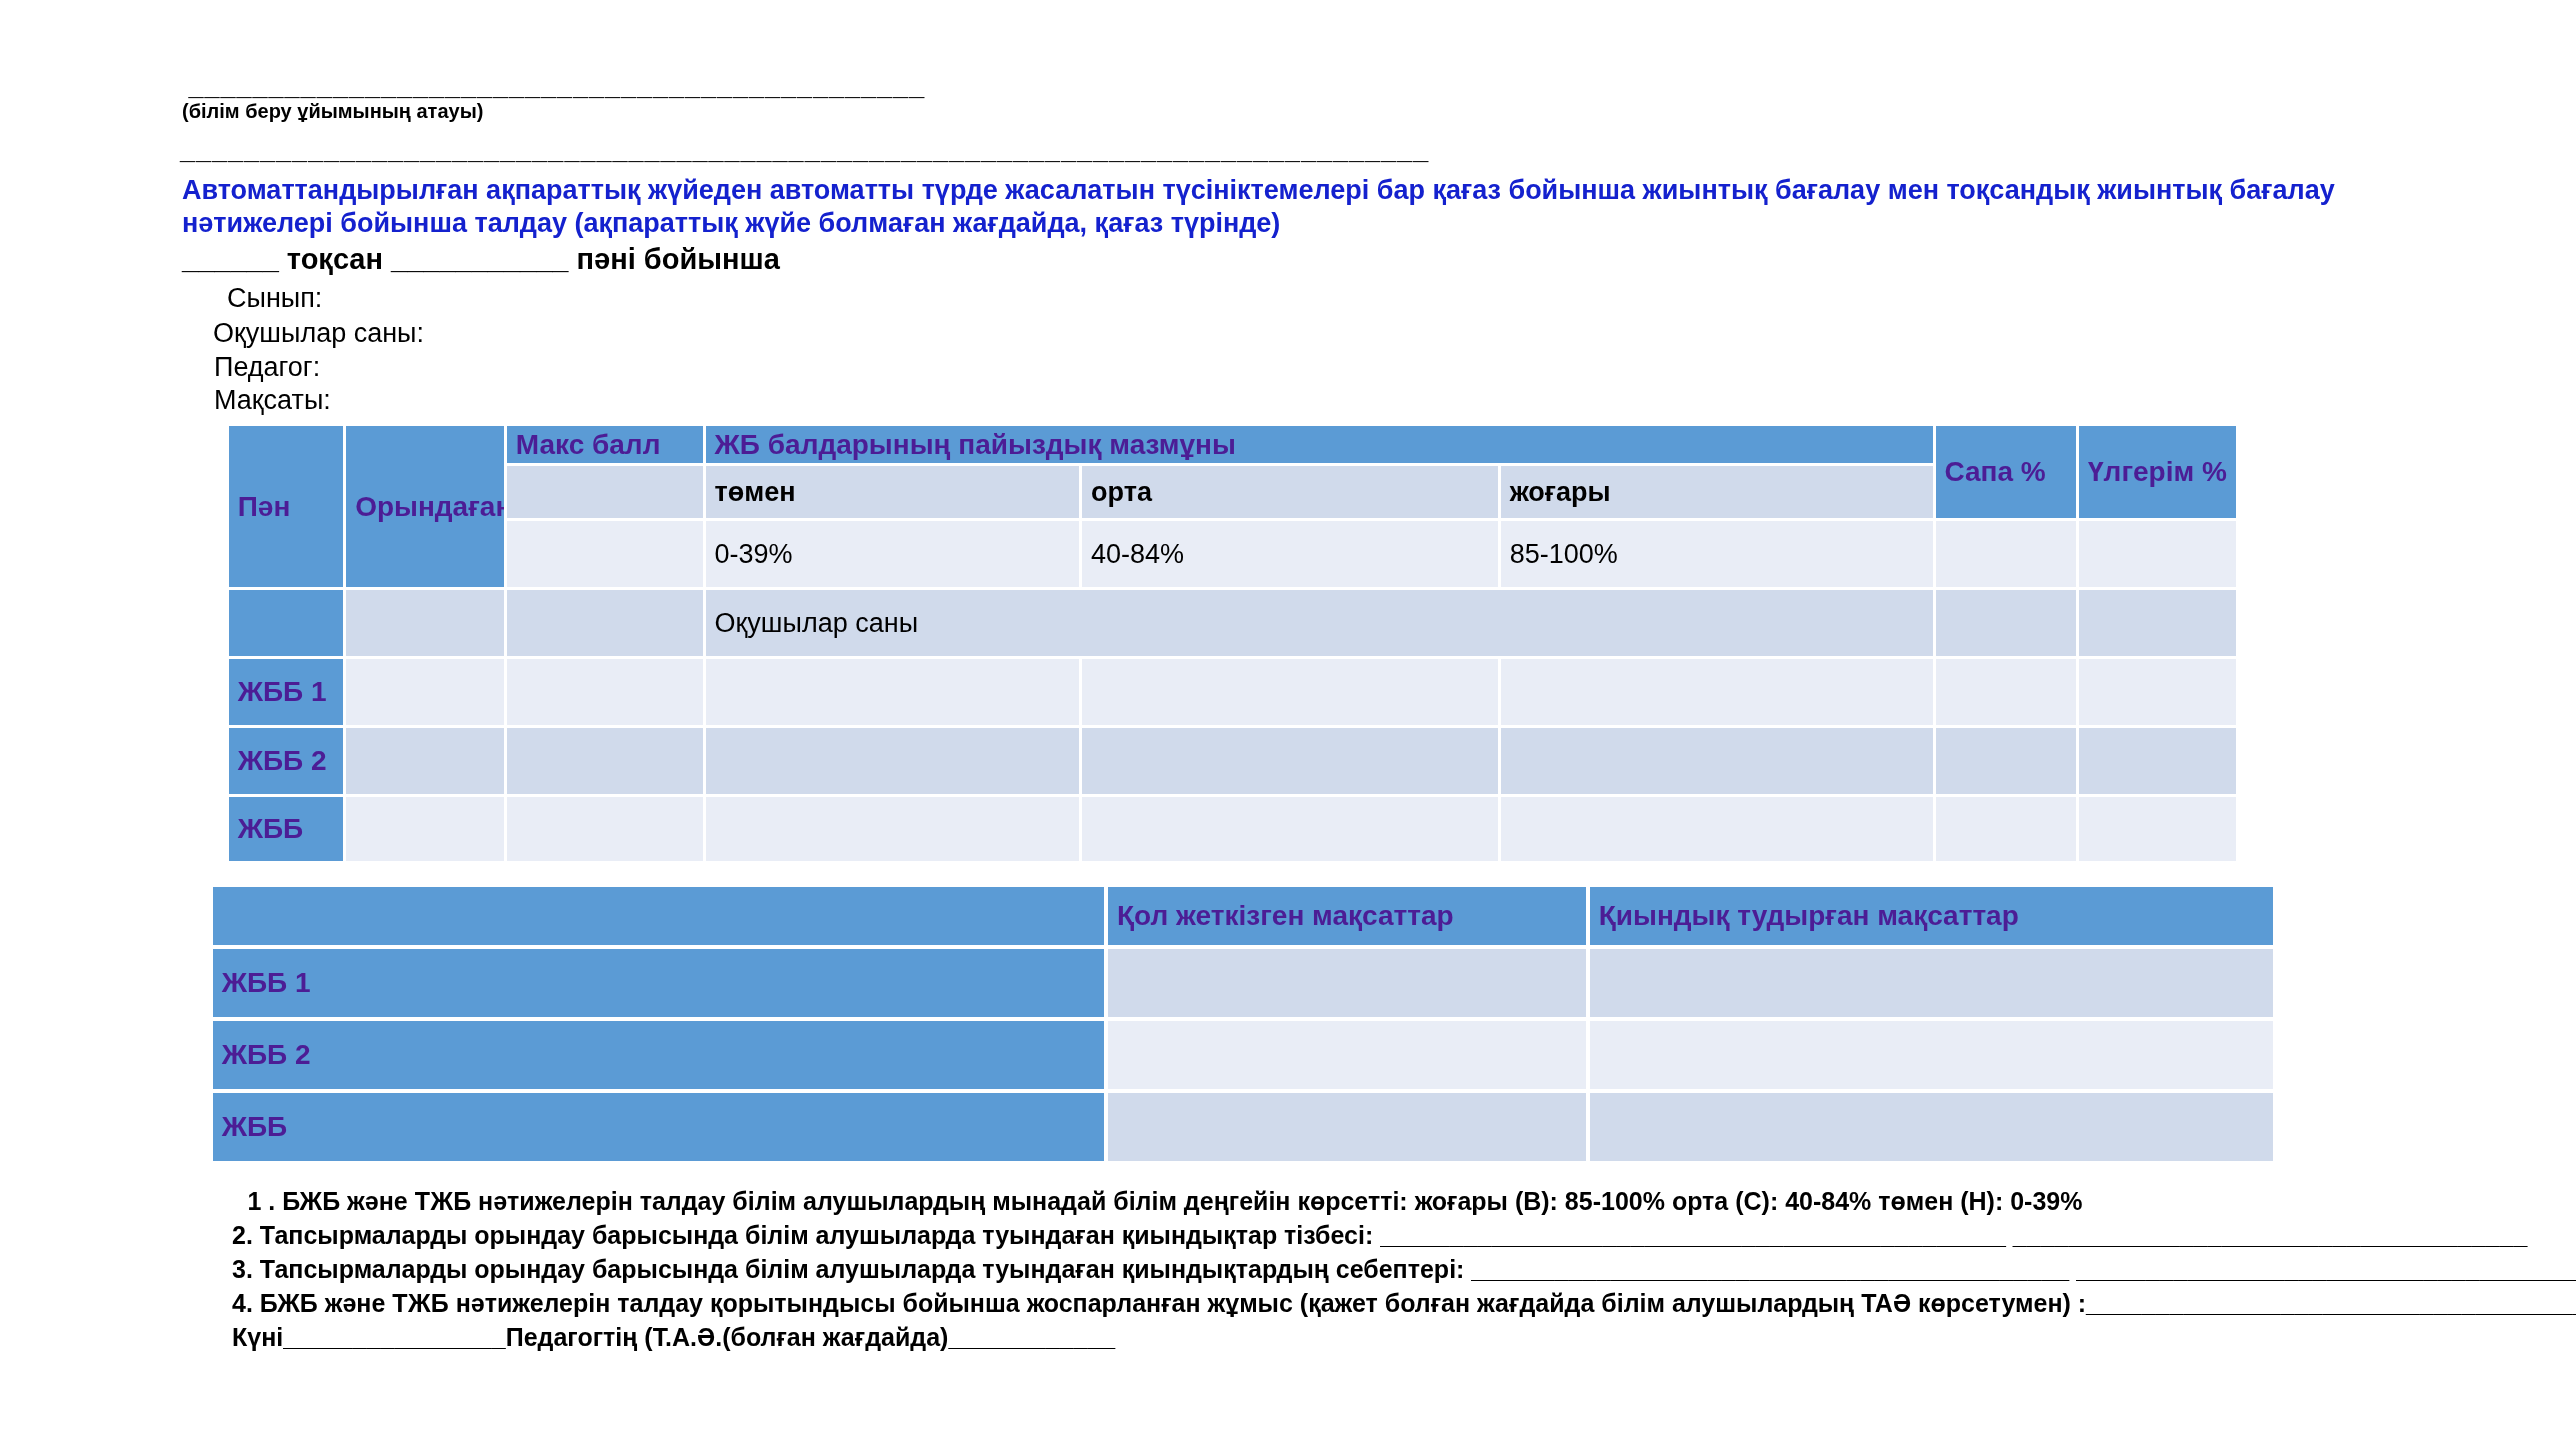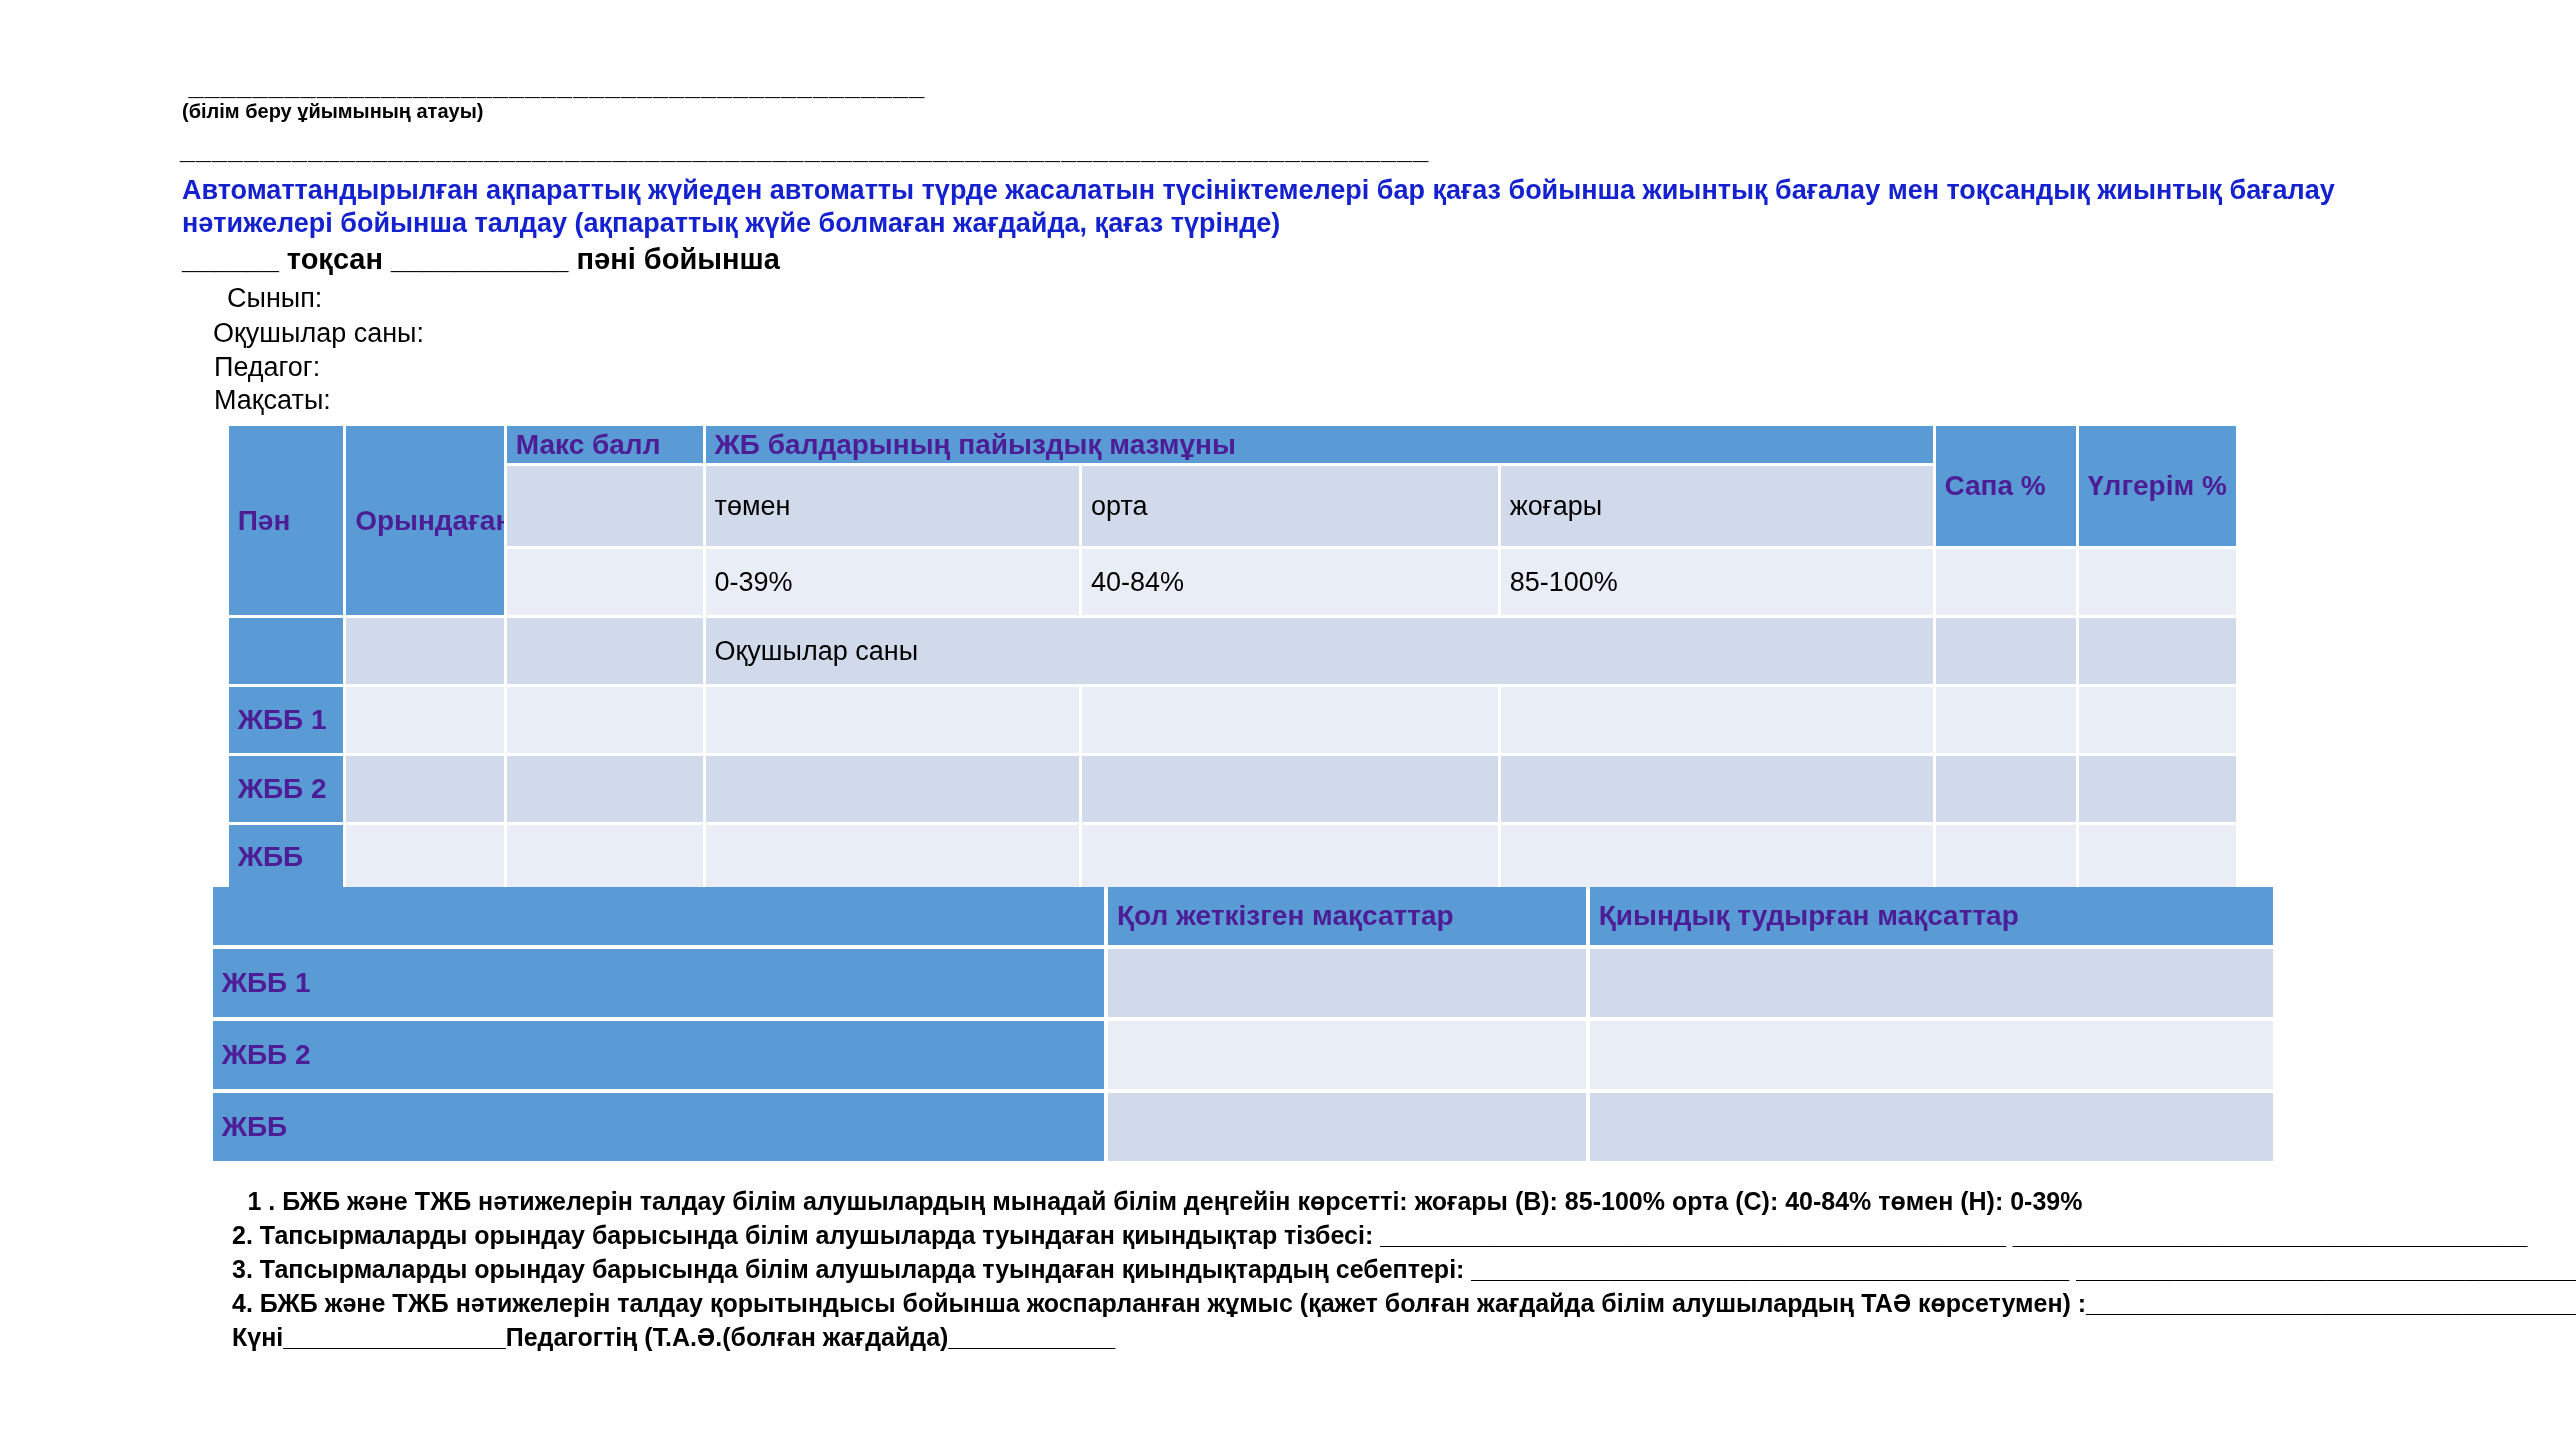--- a/index.html
+++ b/index.html
@@ -69,21 +69,21 @@
     </colgroup>
     <tbody>
         <tr style="height:37px;">
       <td class="blue" rowspan="3">Пән</td>
       <td class="blue" rowspan="3">Орындаған</td>
       <td class="blue">Макс балл</td>
       <td class="blue" colspan="3">ЖБ балдарының пайыздық мазмұны</td>
       <td class="blue" rowspan="2">Сапа %</td>
       <td class="blue" rowspan="2">Үлгерім %</td>
     </tr>
-    <tr style="height:80px;">
+    <tr style="height:52px;font-weight:bold;">
       <td class="med"></td>
       <td class="med">төмен</td>
       <td class="med">орта</td>
       <td class="med">жоғары</td>
     </tr>
     <tr style="height:66px;">
       <td class="lt"></td>
       <td class="lt">0-39%</td>
       <td class="lt">40-84%</td>
       <td class="lt">85-100%</td>

